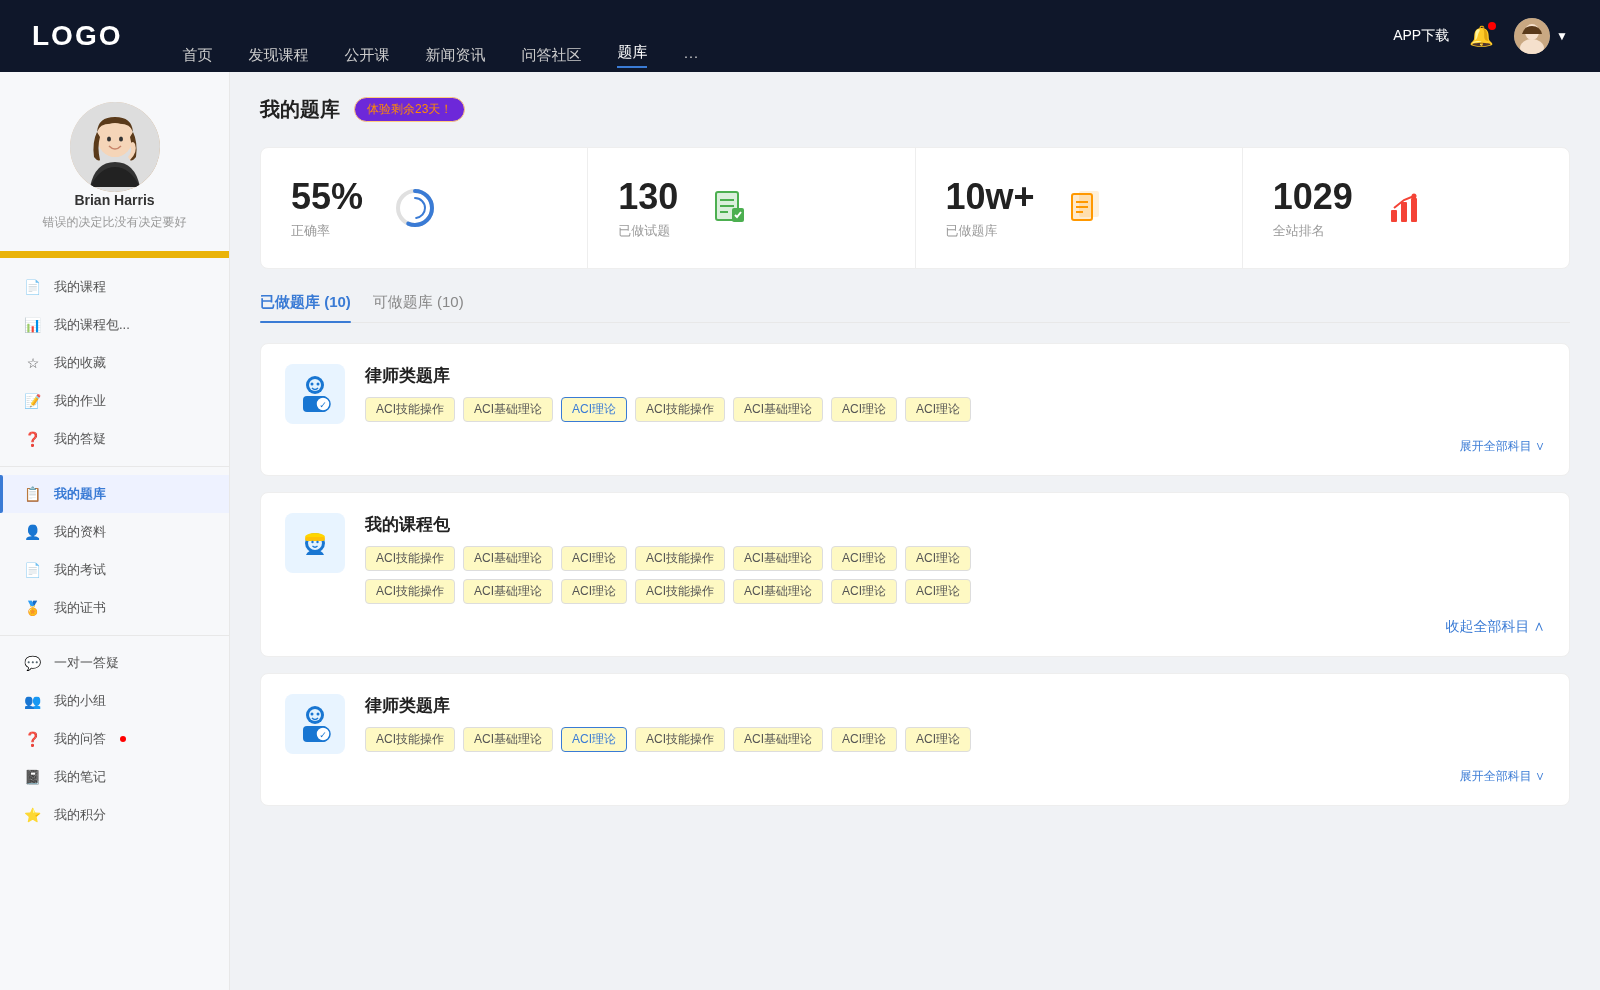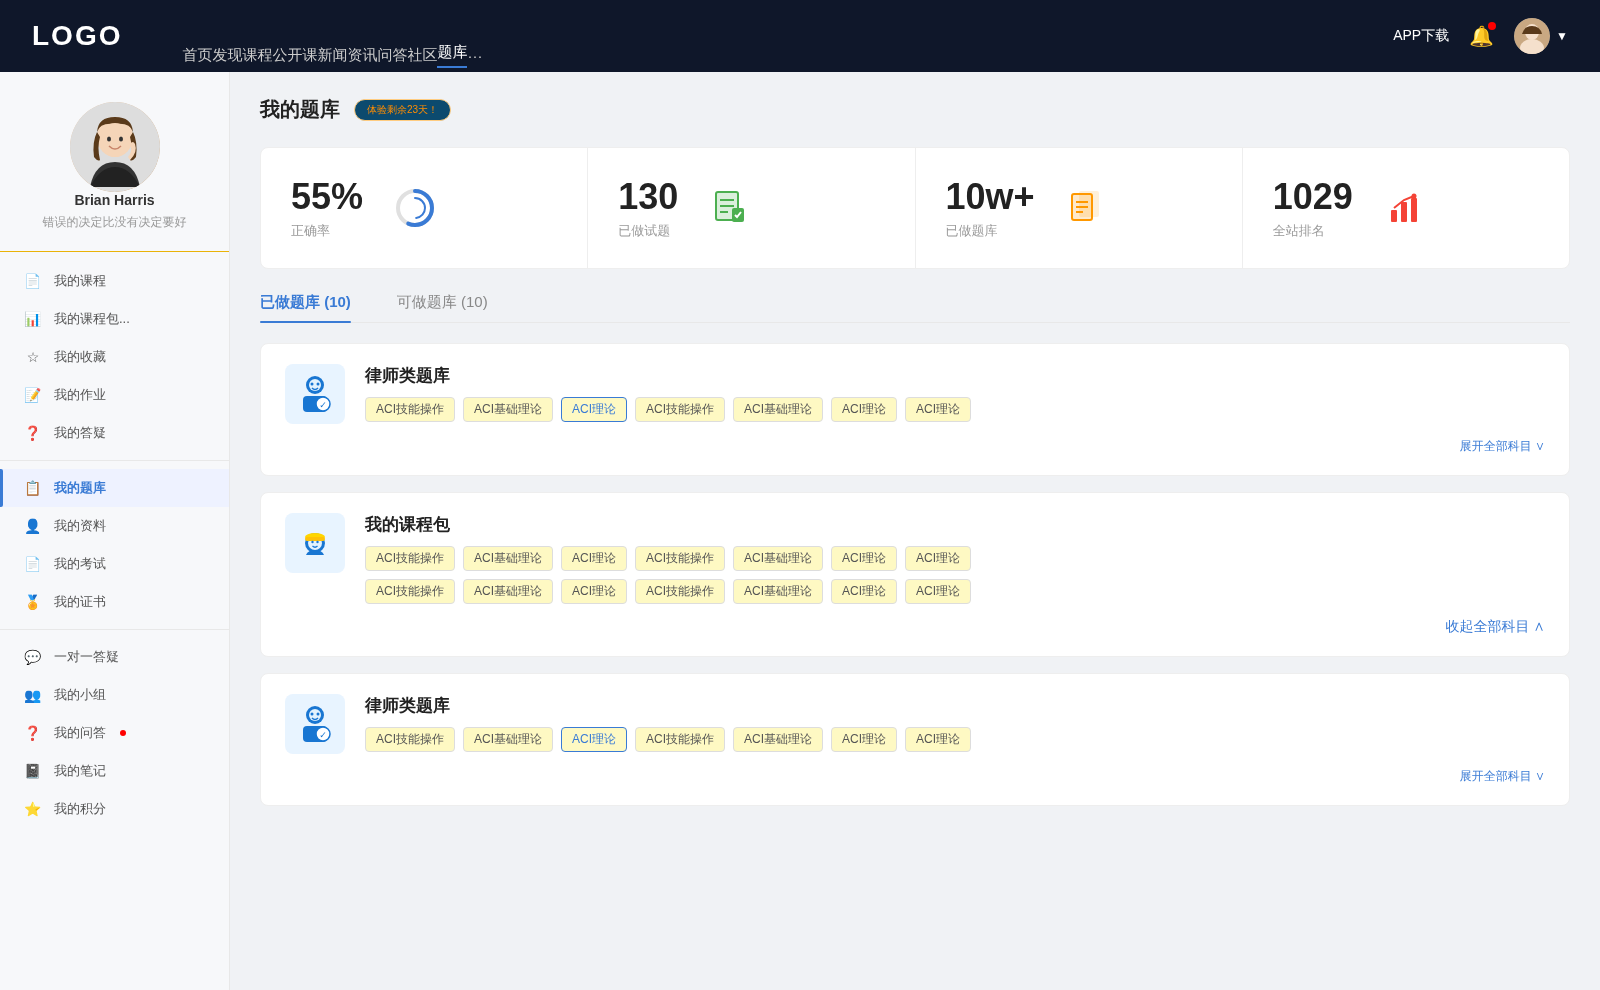--- a/index.html
+++ b/index.html
@@ -1,65 +1,65 @@
 <!DOCTYPE html>
 <html><head>
   <meta charset="utf-8">
   <style>
     * { box-sizing: border-box; margin: 0; padding: 0; }
     body { font-family: -apple-system, BlinkMacSystemFont, "PingFang SC", "Microsoft YaHei", sans-serif; background: #f0f2f5; min-height: 990px; }
 
     
     .topnav { background: #0f172a; height: 72px; display: flex; align-items: center; padding: 0 32px; position: relative; }
     .topnav-logo { color: #fff; font-size: 28px; font-weight: 900; letter-spacing: 2px; margin-right: 60px; }
-    .topnav-links { display: flex; align-items: center; flex: 1; margin-top: 38px; }
+    .topnav-links { display: flex; gap: 36px; align-items: center; flex: 1; margin-top: 38px; }
     .topnav-link { color: #ccc; font-size: 15px; cursor: pointer; text-decoration: none; }
     .topnav-link.active { color: #fff; border-bottom: 2px solid #3a7bd5; padding-bottom: 4px; }
     .topnav-right { display: flex; align-items: center; gap: 20px; margin-left: auto; }
     .topnav-app { color: #fff; font-size: 14px; cursor: pointer; margin-left: 12px; }
     .bell-icon { color: #fff; font-size: 20px; position: relative; cursor: pointer; }
     .bell-dot { width: 8px; height: 8px; background: red; border-radius: 50%; position: absolute; top: -2px; right: -2px; }
     .avatar-wrap { display: flex; align-items: center; gap: 6px; cursor: pointer; }
     .avatar-img { width: 36px; height: 36px; border-radius: 50%; background: #888; overflow: hidden; display: flex; align-items: center; justify-content: center; }
     .avatar-img svg { width: 36px; height: 36px; }
     .chevron { color: #fff; font-size: 12px; }
 
     
     .layout { display: flex; min-height: calc(990px - 72px); background: #f0f2f5; }
 
     
     .sidebar { width: 230px; background: #f7f8fa; border-right: 1px solid #e8e8e8; padding: 0 0 20px 0; flex-shrink: 0; }
-    .sidebar-profile { display: flex; flex-direction: column; align-items: center; padding: 30px 16px 20px; border-bottom: 1px solid #eab308; }
+    .sidebar-profile { display: flex; flex-direction: column; align-items: center; padding: 30px 16px 20px; border-bottom: 7px solid #eab308; }
     .sidebar-avatar-placeholder { width: 90px; height: 90px; border-radius: 50%; background: linear-gradient(135deg, #e8d5c4, #c9a882); display: flex; align-items: center; justify-content: center; overflow: hidden; }
     .sidebar-avatar-placeholder svg { width: 90px; height: 90px; }
     .sidebar-name { font-size: 14px; font-weight: 600; color: #333; margin-bottom: 6px; }
     .sidebar-motto { font-size: 12px; color: #999; text-align: center; }
     .sidebar-menu { padding: 10px 0; }
     .sidebar-item { display: flex; align-items: center; gap: 12px; padding: 10px 24px; font-size: 13px; color: #555; cursor: pointer; position: relative; }
     .sidebar-item.active { color: #3a7bd5; font-weight: 600; background: #eef2ff; }
     .sidebar-item.active::before { content: ''; position: absolute; left: 0; top: 0; bottom: 0; width: 3px; background: #3a7bd5; border-radius: 0 2px 2px 0; }
     .sidebar-item-icon { font-size: 14px; width: 18px; text-align: center; }
     .sidebar-divider { height: 1px; background: #e8e8e8; margin: 8px 0; }
 
     
     .main { flex: 1; padding: 24px 30px; }
     .page-header { display: flex; align-items: center; gap: 14px; margin-bottom: 24px; }
     .page-title { font-size: 20px; font-weight: 700; color: #222; }
-    .trial-badge { background: #0c4a6e; color: #ff8c00; border: 1px solid #ffcc80; border-radius: 20px; padding: 3px 12px; font-size: 10px; }
+    .trial-badge { background: #6d28d9; color: #ff8c00; border: 1px solid #ffcc80; border-radius: 20px; padding: 3px 12px; font-size: 12px; }
 
     
     .stats-row { display: flex; gap: 0; background: #fff; border-radius: 8px; margin-bottom: 24px; border: 1px solid #eee; overflow: hidden; }
     .stat-item { flex: 1; padding: 28px 30px; border-right: 1px solid #eee; display: flex; align-items: center; gap: 32px; }
     .stat-item:last-child { border-right: none; }
     .stat-value { font-size: 36px; font-weight: 700; color: #222; }
     .stat-label { font-size: 13px; color: #999; margin-top: 4px; }
     .stat-icon { width: 40px; height: 40px; display: flex; align-items: center; justify-content: center; }
 
     
-    .tabs-row { display: flex; gap: 46px; margin-bottom: 20px; border-bottom: 1px solid #e8e8e8; }
+    .tabs-row { display: flex; gap: 22px; margin-bottom: 20px; border-bottom: 1px solid #e8e8e8; }
     .tab { font-size: 15px; padding-bottom: 10px; cursor: pointer; color: #888; position: relative; }
     .tab.active { color: #3a7bd5; font-weight: 600; }
     .tab.active::after { content: ''; position: absolute; bottom: -1px; left: 0; right: 0; height: 2px; background: #3a7bd5; border-radius: 1px; }
 
     
     .qbank-card { background: #fff; border-radius: 8px; border: 1px solid #eee; margin-bottom: 16px; padding: 20px 24px; }
     .qbank-header { display: flex; align-items: flex-start; gap: 20px; margin-bottom: 14px; }
     .qbank-icon { width: 60px; height: 60px; background: #e8f4ff; border-radius: 8px; display: flex; align-items: center; justify-content: center; flex-shrink: 0; }
     .qbank-info { flex: 1; }
     .qbank-title { font-size: 17px; font-weight: 600; color: #222; margin-bottom: 10px; }

